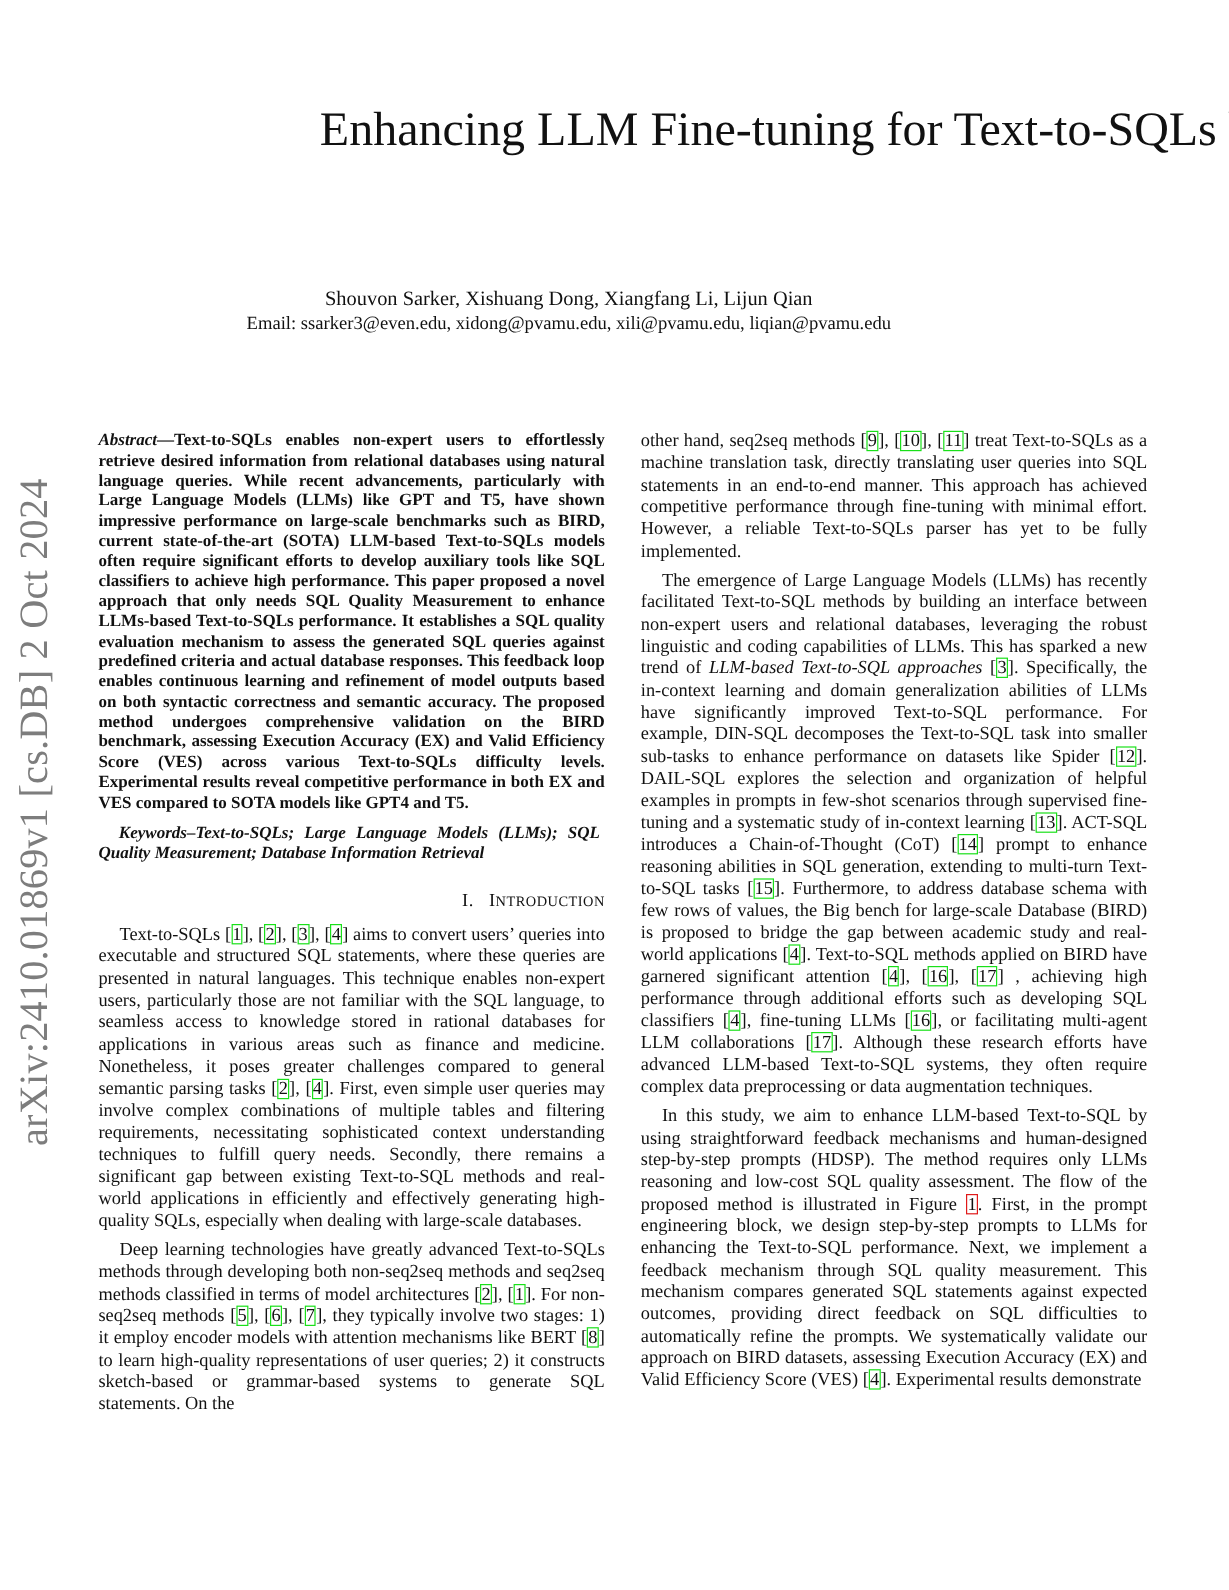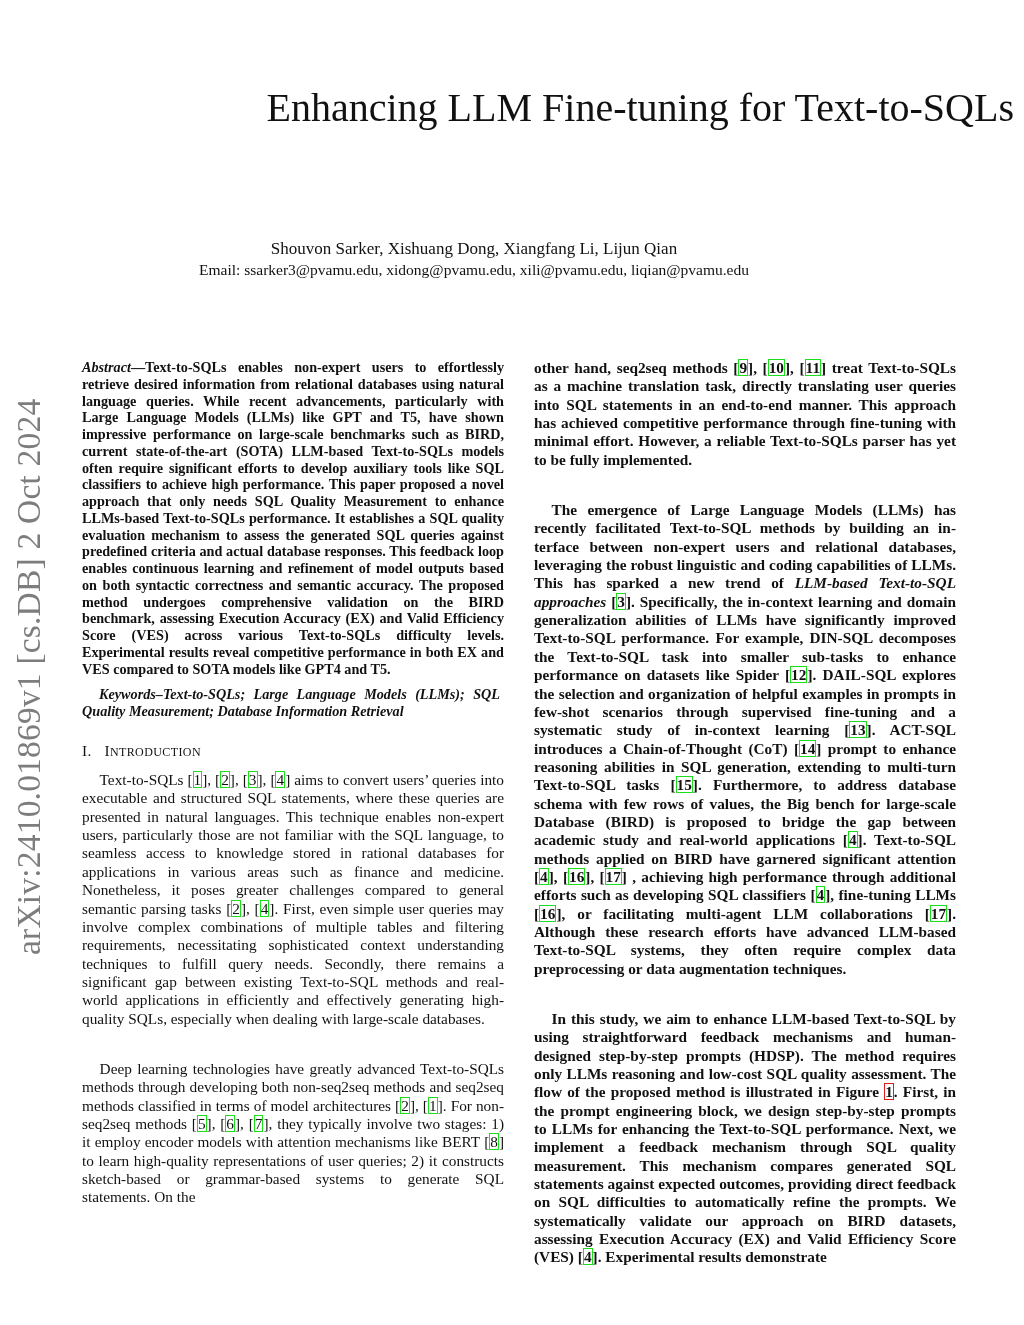--- a/index.html
+++ b/index.html
@@ -56,52 +56,52 @@
     .col {
       position: absolute;
       top: 359px;
       width: 422px;
       font-size: 15.3px;
       line-height: 18.35px;
       text-align: justify;
       hyphens: manual;
     }
     .col-left { left: 82px; }
-    .col-right { left: 534px; font-weight: bold; }
+    .col-right { left: 534px; }
     .abstract {
       font-weight: bold;
       font-size: 14.2px;
       line-height: 16.75px;
       margin: 0;
     }
     .abstract .lead {
       font-style: italic;
     }
     .keywords {
       font-weight: bold;
       font-style: italic;
       font-size: 14.2px;
       line-height: 16.75px;
       text-indent: 1.2em;
       margin: 9px 4px 0 0;
     }
     .section-heading {
-      text-align: left;
+      text-align: right;
       font-size: 15.3px;
       margin: 22px 0 10px 0;
       font-weight: normal;
       letter-spacing: 0.4px;
     }
     .section-heading .sc-big { font-size: 15.3px; }
     .section-heading .sc-small { font-size: 12px; }
     p.body {
       margin: 0;
       text-indent: 1.15em;
     }
-    p.body + p.body { margin-top: 32px; }
+    p.body + p.body { margin-top: 6px; }
     p.cont { text-indent: 0; }
     .cite {
       display: inline;
       outline: 1px solid #19e019;
       outline-offset: -1px;
       padding: 0 1px;
     }
     .fig-ref {
       display: inline;
       outline: 1px solid #e01919;
@@ -114,21 +114,21 @@
 <body>
 
 <div class="arxiv-stamp">arXiv:2410.01869v1  [cs.DB]  2 Oct 2024</div>
 
 <h1 class="title">
   <span>Enhancing LLM Fine-tuning for Text-to-SQLs by</span><br>
 </h1>
 
 <div class="authors-block">
   <div class="names">Shouvon Sarker, Xishuang Dong, Xiangfang Li, Lijun Qian</div>
-  <div>Email: ssarker3@pvamu.edu, xidong@pvamu.edu, xili@pvamu.edu, liqian@pvamu.edu</div>
+  <div>Email: ssarker3@even.edu, xidong@pvamu.edu, xili@pvamu.edu, liqian@pvamu.edu</div>
 </div>
 
 <div class="col col-left">
   <p class="abstract"><span class="lead">Abstract</span><span>—</span><span>Text-to-SQLs enables non-expert users to effortlessly retrieve desired information from relational databases using nat­ural language queries. While recent advancements, particularly with Large Language Models (LLMs) like GPT and T5, have shown impressive performance on large-scale benchmarks such as BIRD, current state-of-the-art (SOTA) LLM-based Text-to-SQLs models often require significant efforts to develop auxiliary tools like SQL classifiers to achieve high performance. This paper proposed a novel approach that only needs SQL Quality Mea­surement to enhance LLMs-based Text-to-SQLs performance. It establishes a SQL quality evaluation mechanism to assess the generated SQL queries against predefined criteria and actual database responses. This feedback loop enables continuous learn­ing and refinement of model outputs based on both syntactic correctness and semantic accuracy. The proposed method under­goes comprehensive validation on the BIRD benchmark, assessing Execution Accuracy (EX) and Valid Efficiency Score (VES) across various Text-to-SQLs difficulty levels. Experimental results reveal competitive performance in both EX and VES compared to SOTA models like GPT4 and T5.</span></p>
 
   <p class="keywords">Keywords–Text-to-SQLs; Large Language Models (LLMs); SQL Quality Measurement; Database Information Retrieval</p>
 
   <h2 class="section-heading"><span>I.</span>&nbsp;&nbsp;&nbsp;<span class="sc-big">I</span><span class="sc-small">NTRODUCTION</span></h2>
 
   <p class="body"><span>Text-to-SQLs </span>[<a class="cite">1</a>], [<a class="cite">2</a>], [<a class="cite">3</a>], [<a class="cite">4</a>]<span> aims to convert users’ queries into executable and structured SQL statements, where these queries are presented in natural languages. This technique enables non-expert users, particularly those are not familiar with the SQL language, to seamless access to knowledge stored in rational databases for applications in various areas such as finance and medicine. Nonetheless, it poses greater challenges compared to general semantic parsing tasks </span>[<a class="cite">2</a>], [<a class="cite">4</a>]<span>. First, even simple user queries may involve complex combinations of multiple tables and filtering requirements, necessitating sophis­ticated context understanding techniques to fulfill query needs. Secondly, there remains a significant gap between existing Text-to-SQL methods and real-world applications in efficiently and effectively generating high-quality SQLs, especially when dealing with large-scale databases.</span></p>

